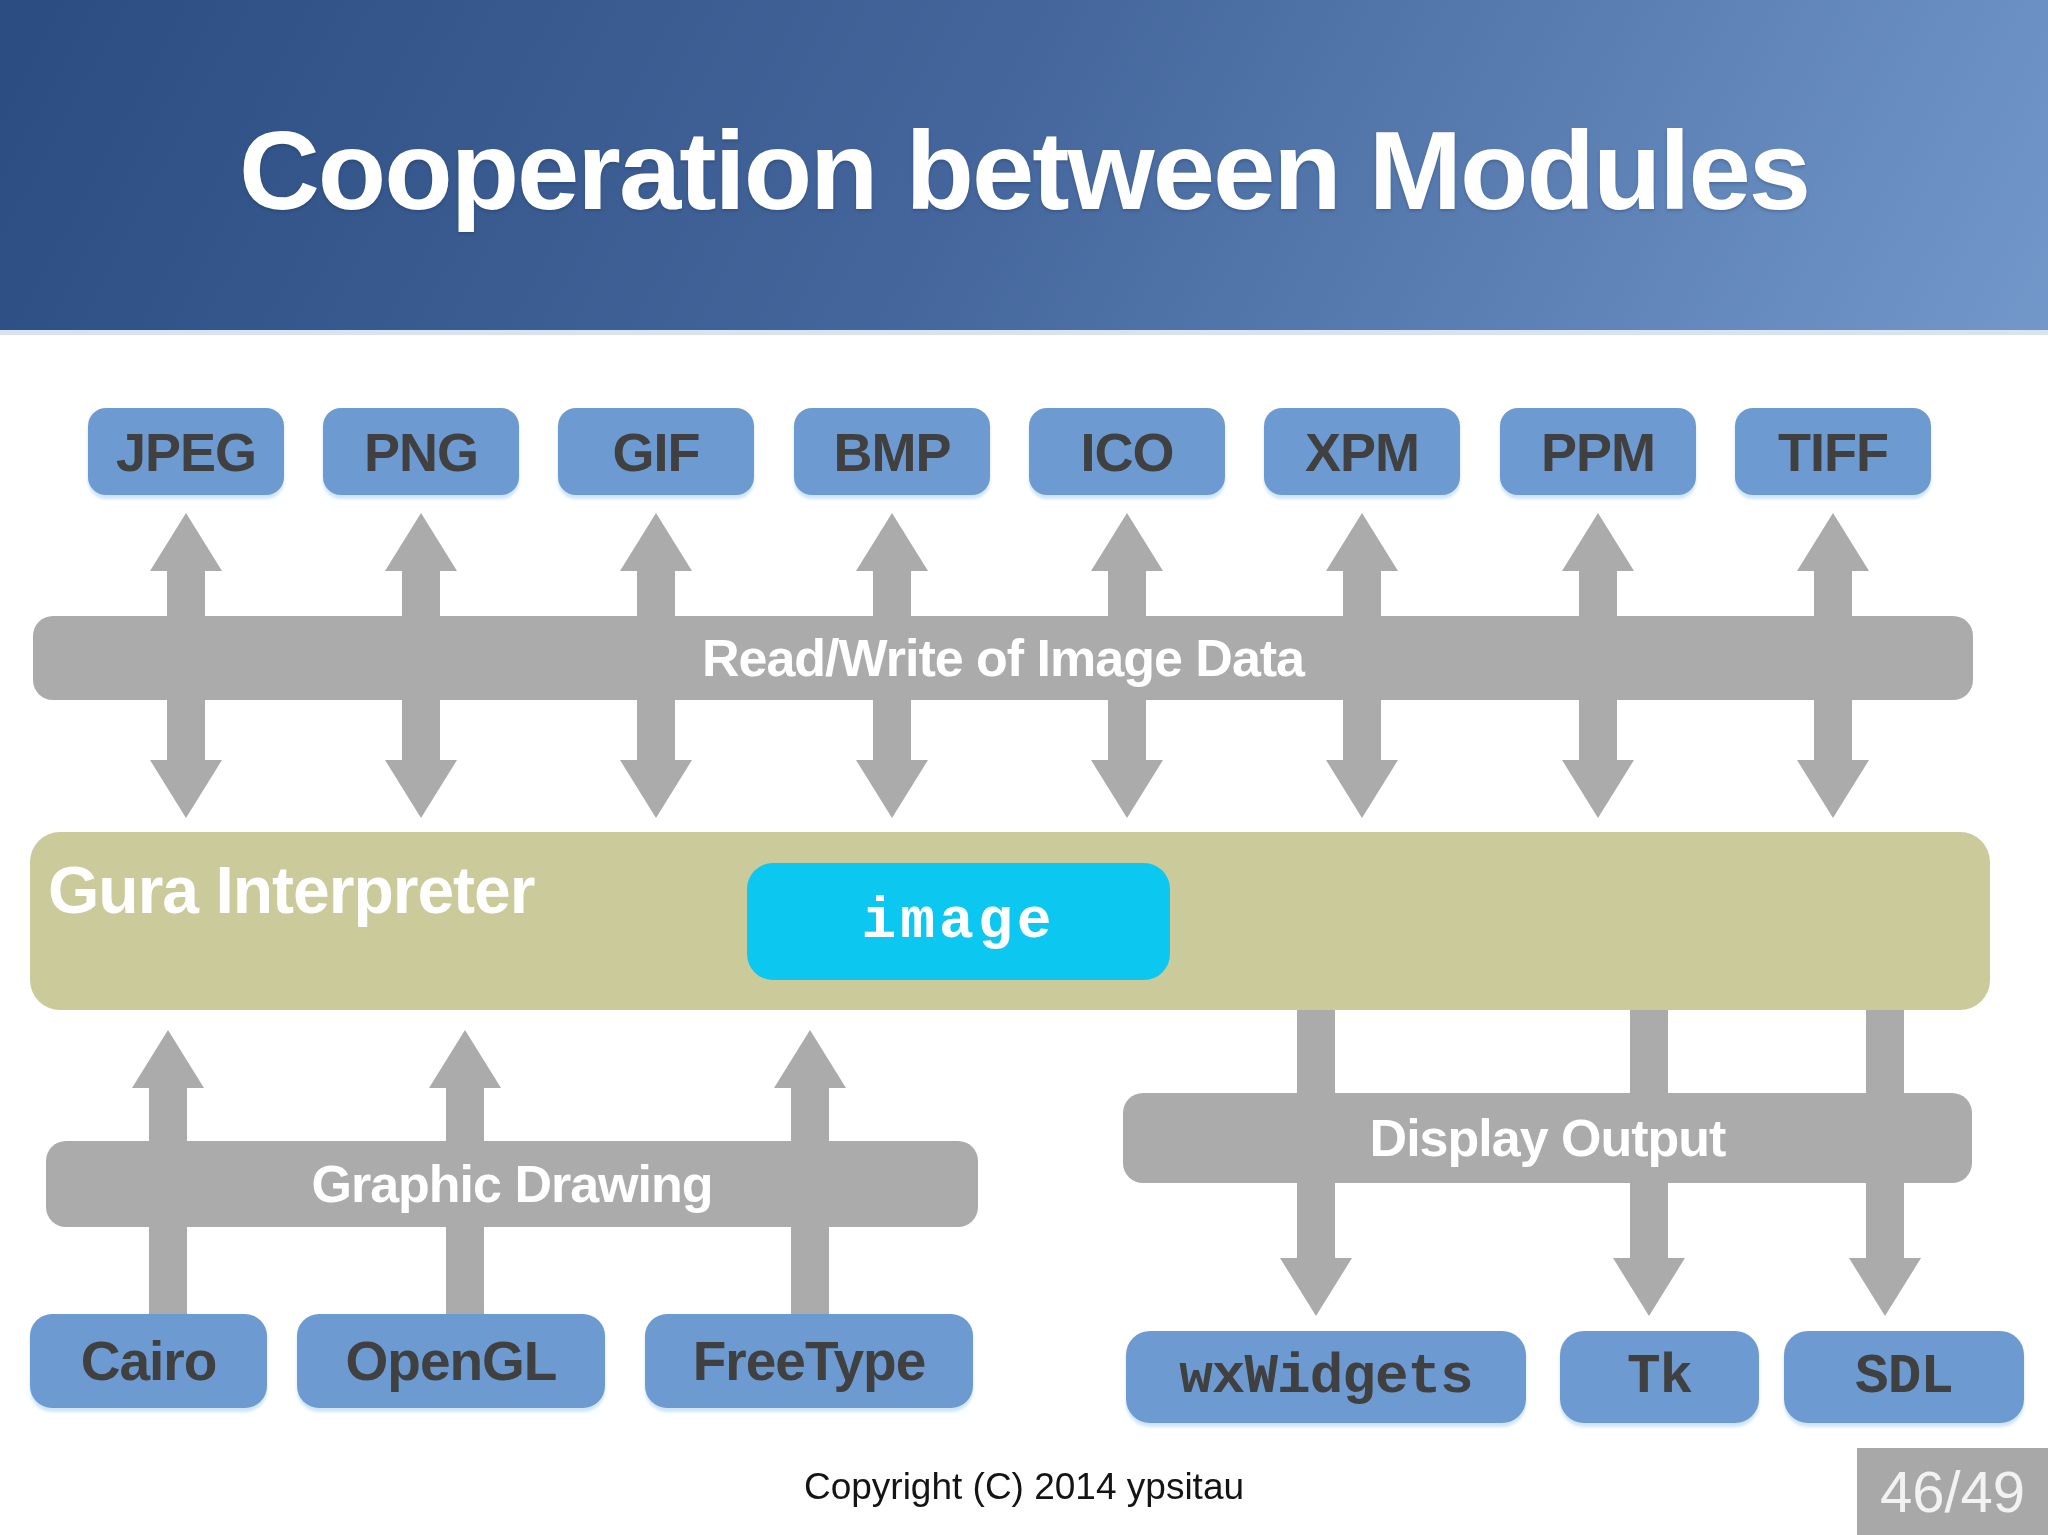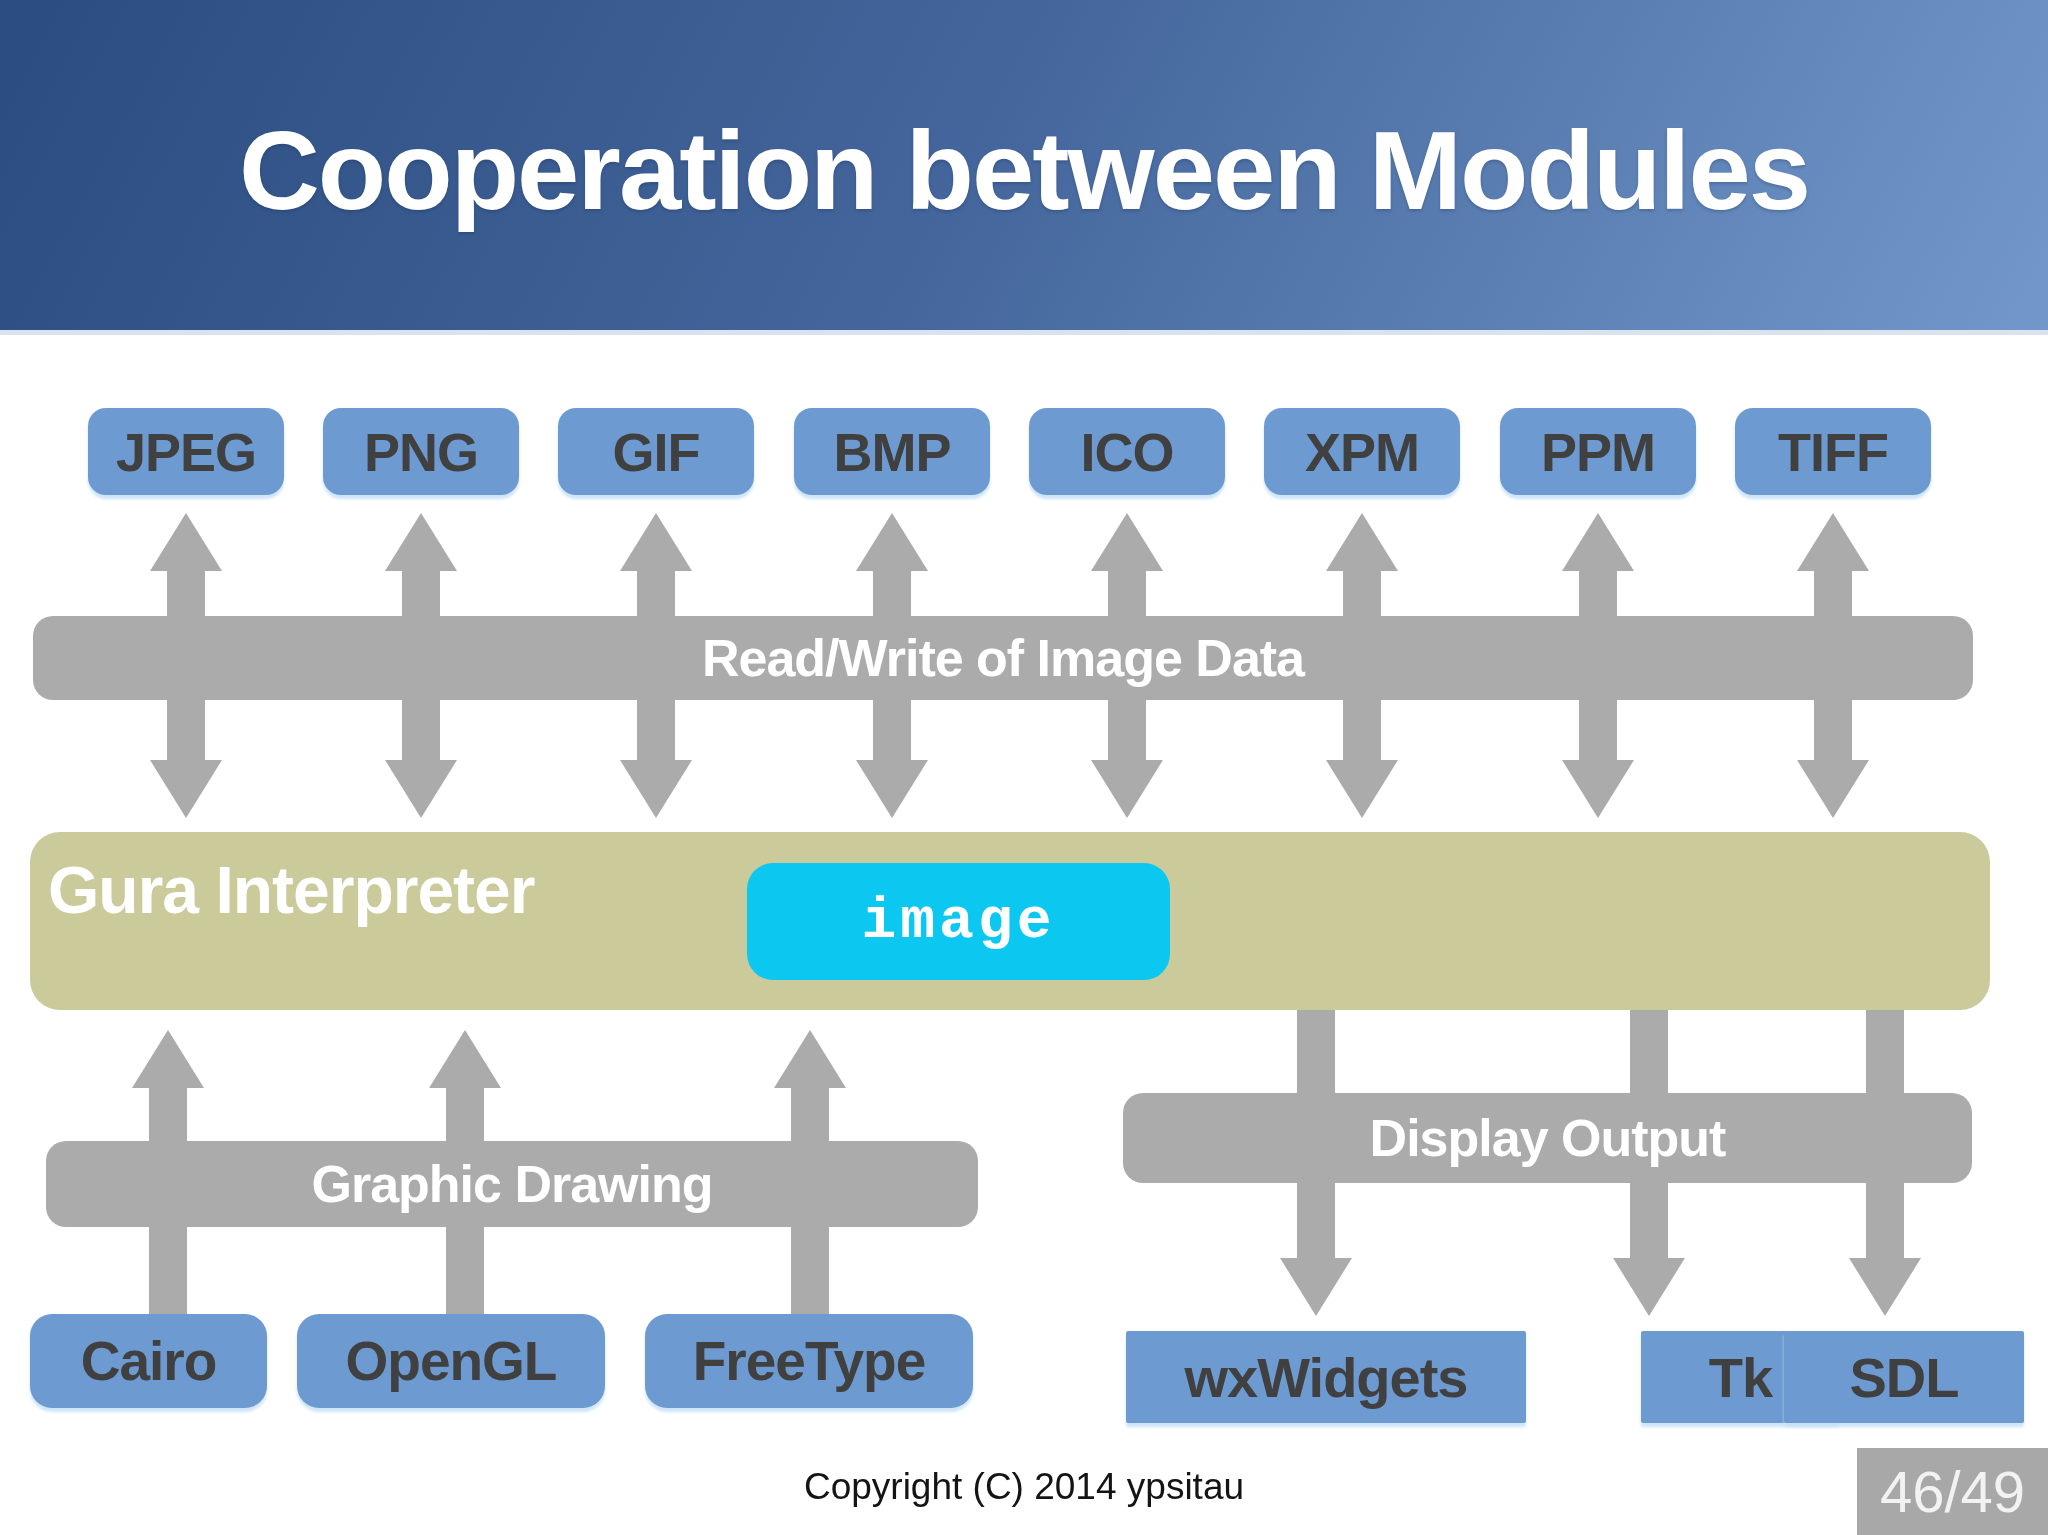--- a/index.html
+++ b/index.html
@@ -67,21 +67,21 @@
     display:flex;align-items:center;justify-content:center;
     font-family:"Liberation Mono","DejaVu Sans Mono",monospace;
     font-size:58px;font-weight:bold;color:#ffffff;letter-spacing:4px;
   }
   
   .io-bar{left:33px;top:616px;width:1940px;height:84px;font-size:52px;}
   .gd-bar{left:46px;top:1141px;width:932px;height:86px;font-size:52px;}
   .do-bar{left:1123px;top:1093px;width:849px;height:90px;font-size:52px;}
   
   .lib-btn{top:1314px;height:94px;font-size:55px;z-index:3;border-radius:22px;}
-  .rlib-btn{top:1331px;height:92px;font-size:56px;z-index:3;border-radius:2px;}
+  .rlib-btn{top:1331px;height:92px;font-size:56px;z-index:3;border-radius:24px;font-family:Liberation Mono, monospace;}
   
   .copyright{
     position:absolute;left:0;right:0;top:1466px;text-align:center;
     font-size:37px;color:#141414;z-index:4;
   }
   .page-box{
     position:absolute;left:1857px;top:1448px;width:191px;height:87px;
     background:#a8a8a8;display:flex;align-items:center;justify-content:center;
     font-size:58px;color:#f2f2f2;z-index:5;
   }
@@ -180,19 +180,19 @@
       <div class="head-down"></div>
     </div>
   <div class="varrow dn1" style="left:1849px">
       <div class="shaft"></div>
       <div class="head-down"></div>
     </div>
 
   <div class="graybar do-bar">Display Output</div>
 
   <div class="btn rlib-btn" style="left:1126px;width:400px">wxWidgets</div>
-  <div class="btn rlib-btn" style="left:1641px;width:199px">Tk</div>
+  <div class="btn rlib-btn" style="left:1560px;width:199px">Tk</div>
   <div class="btn rlib-btn" style="left:1784px;width:240px">SDL</div>
 
   <div class="copyright">Copyright (C) 2014 ypsitau</div>
   <div class="page-box">46/49</div>
 
 </div>
 
 </body></html>

